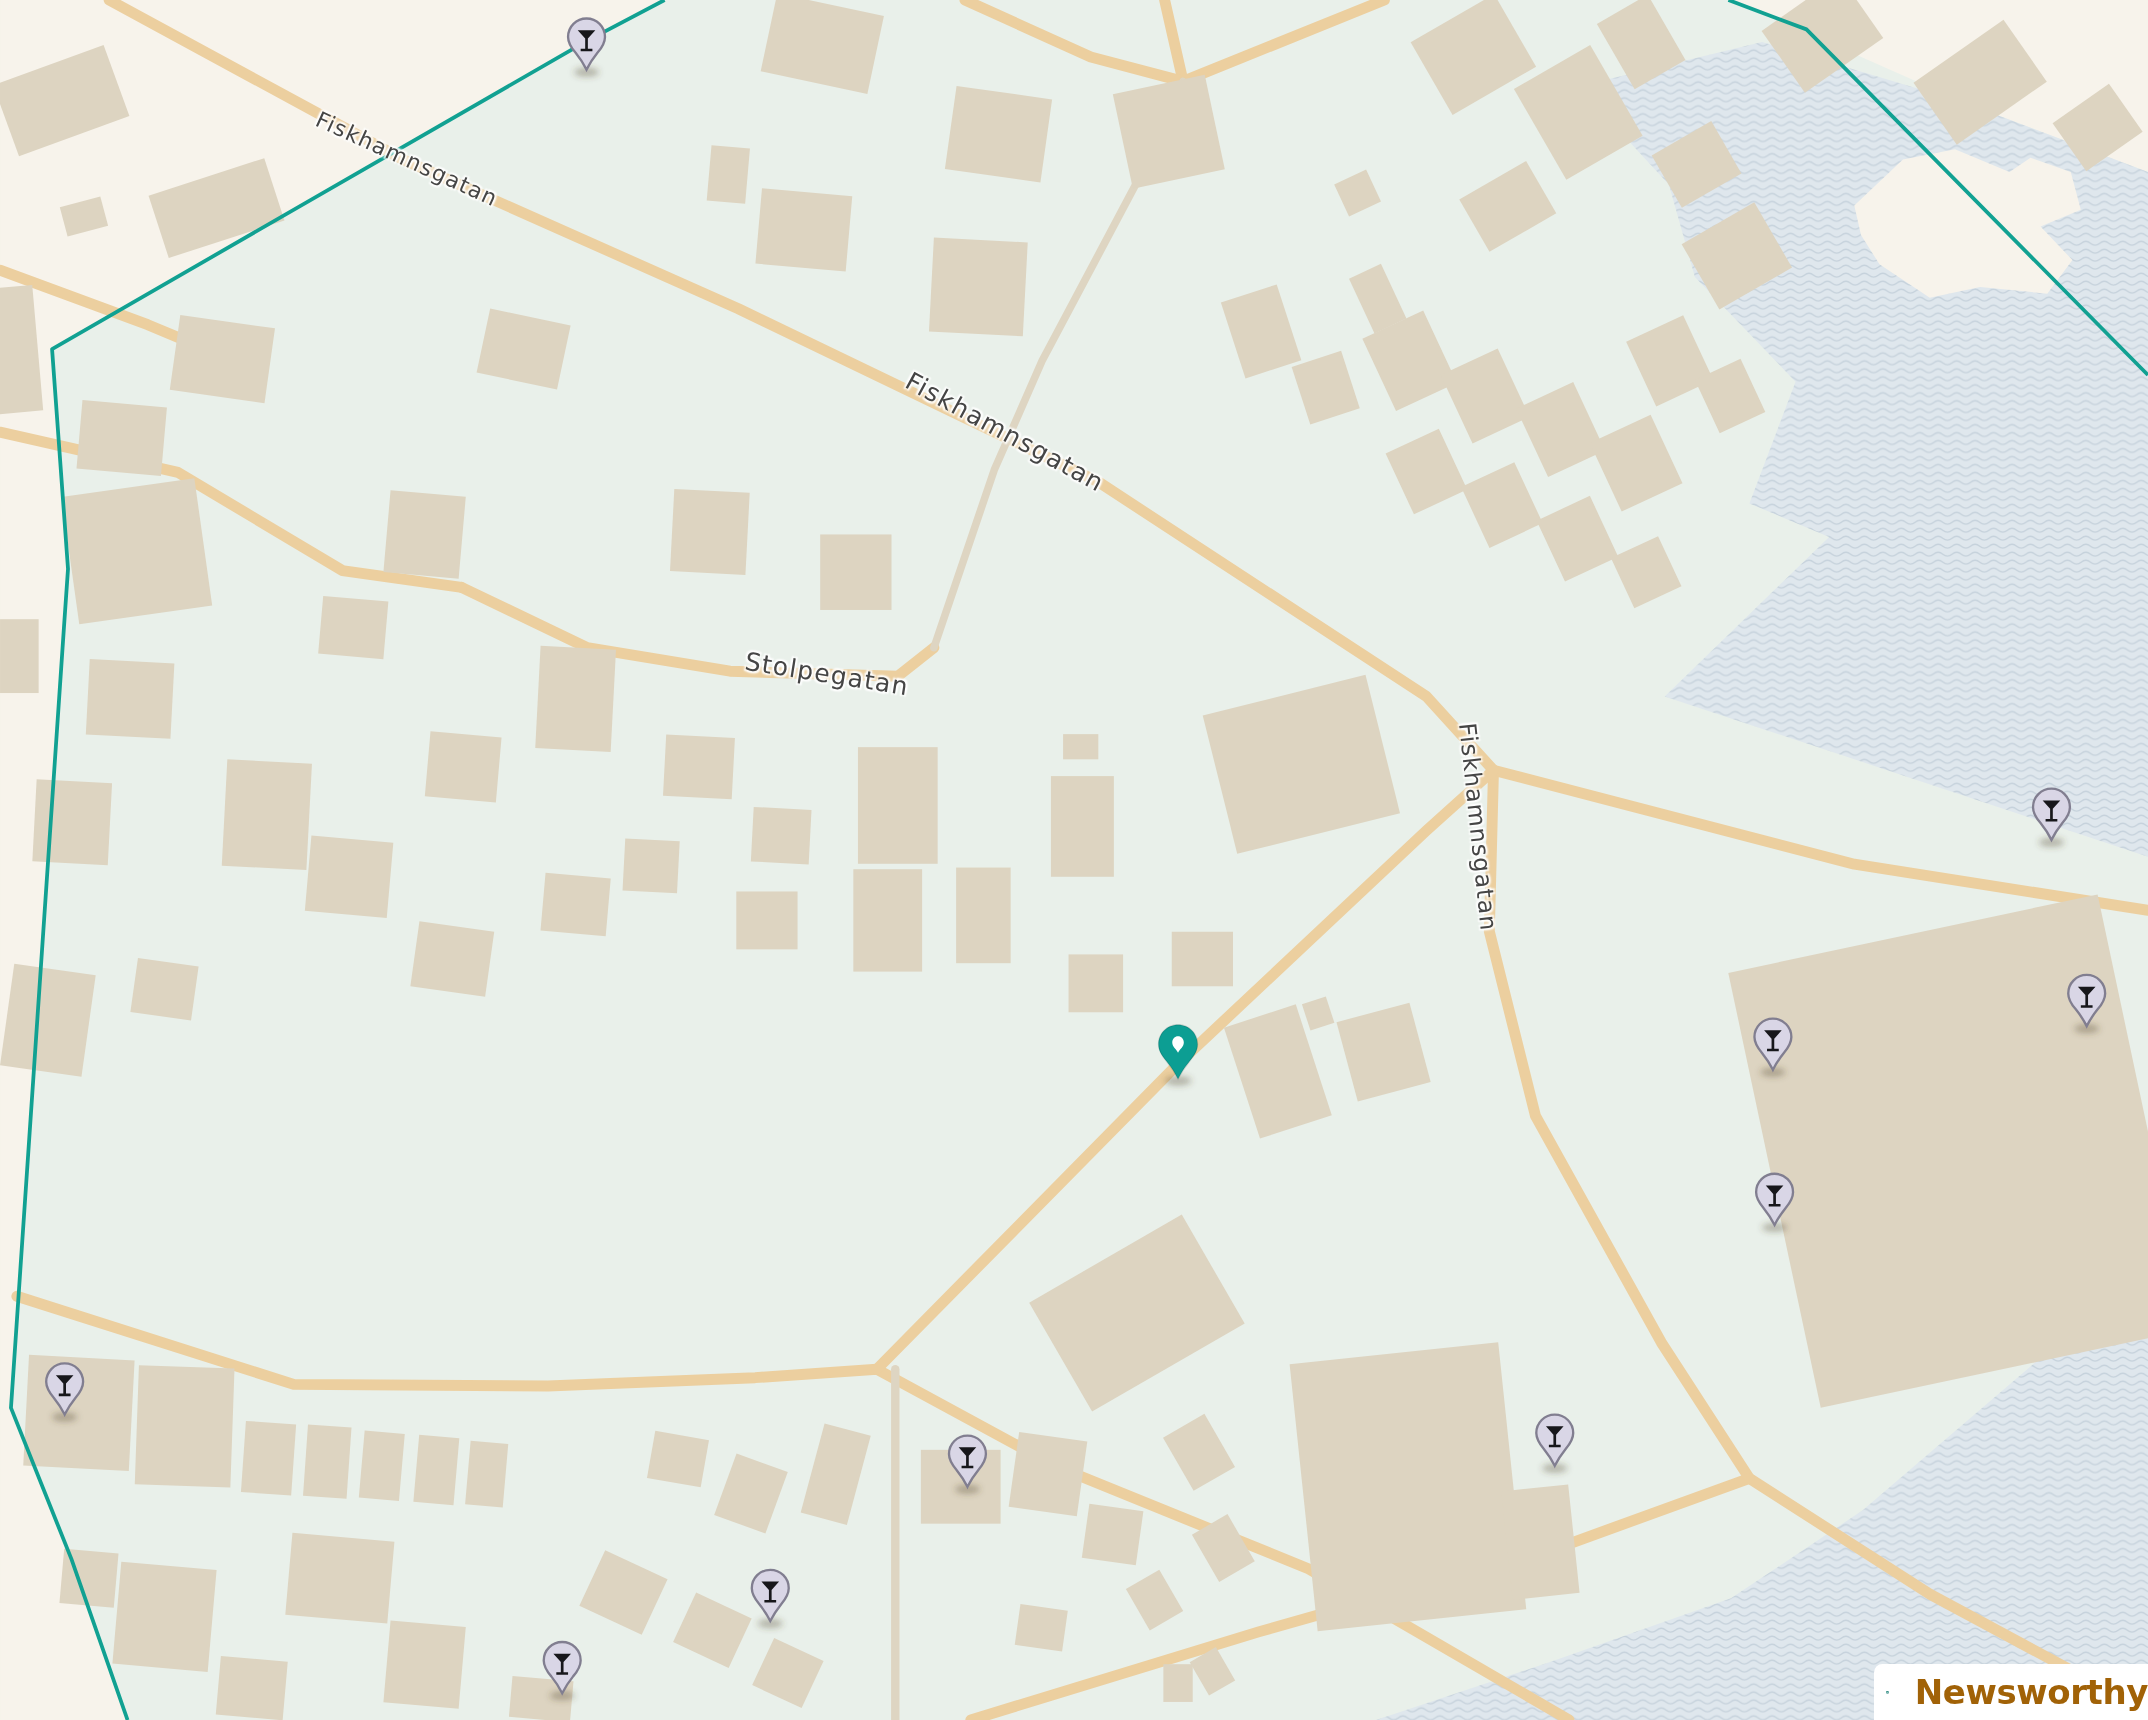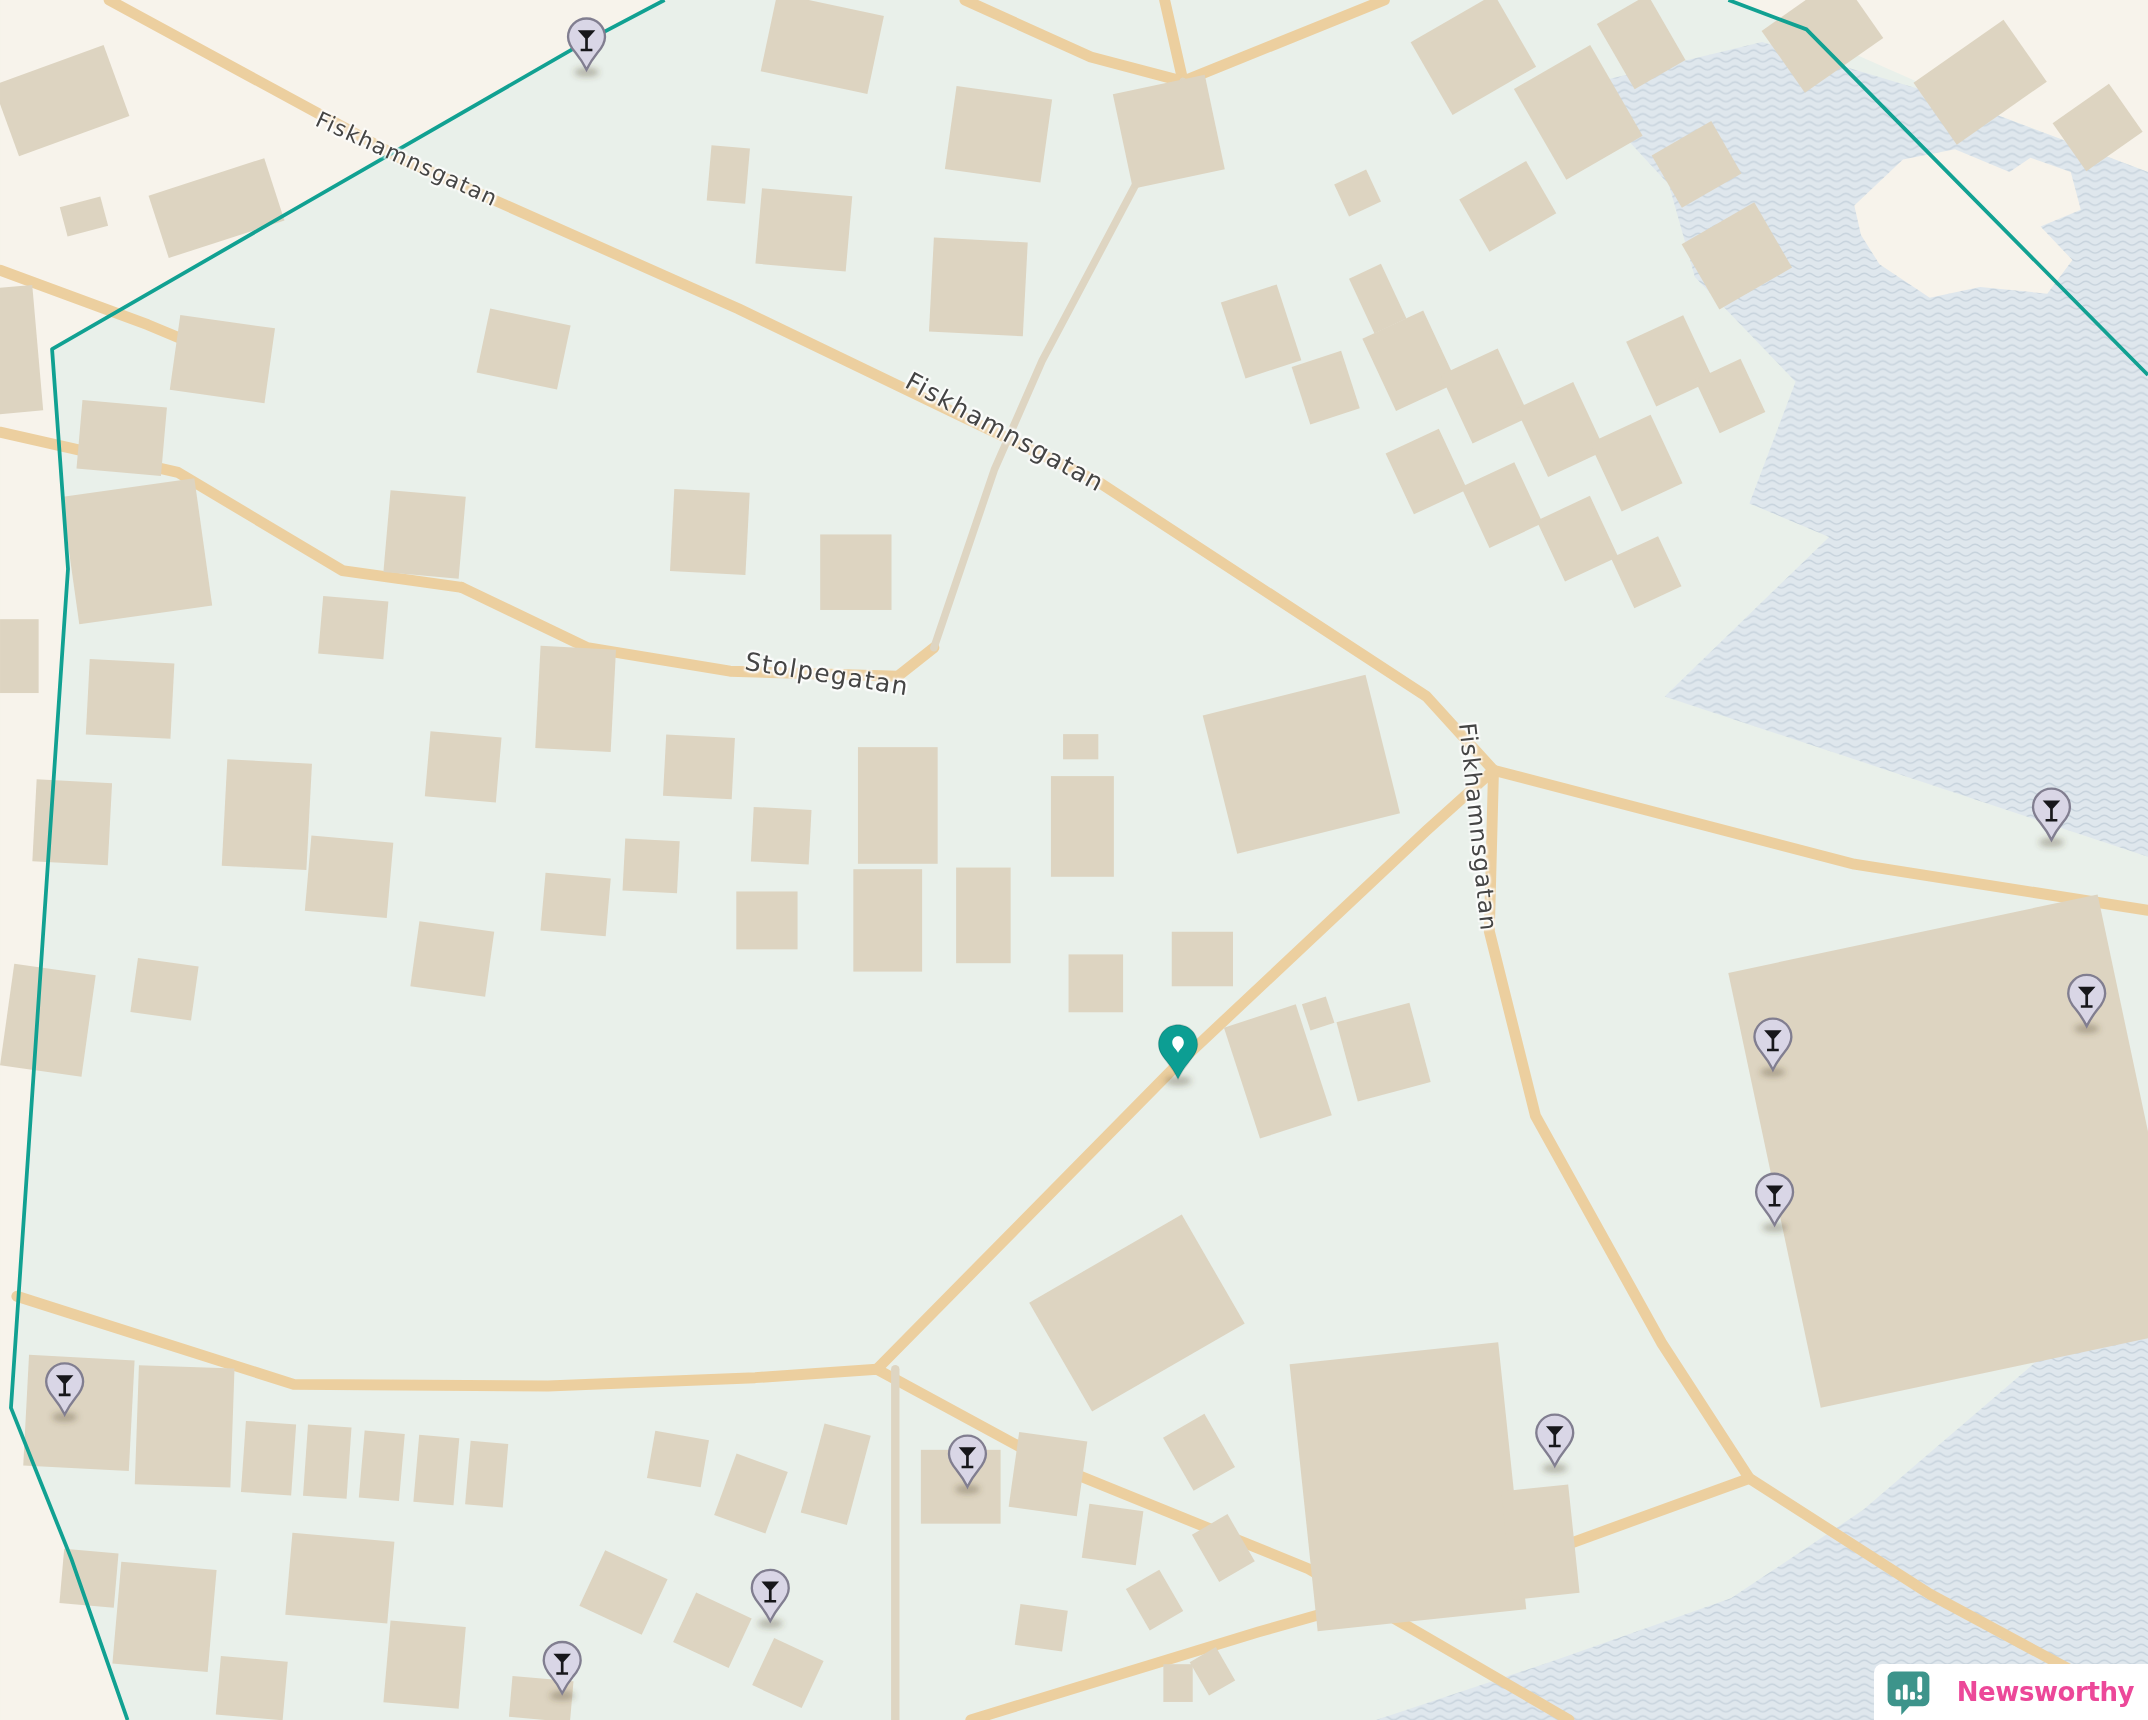--- a/index.html
+++ b/index.html
@@ -6,21 +6,21 @@
     font-family:"DejaVu Sans", sans-serif;background:#e9f0ea;}
   #viewport{position:relative;width:2148px;height:1720px;overflow:hidden;}
   #map-svg{position:absolute;left:0;top:0;width:2148px;height:1720px;display:block;}
   #labels{position:absolute;left:0;top:0;width:100%;height:100%;pointer-events:none;}
   .street-label{position:absolute;color:#454545;font-weight:400;letter-spacing:1.3px;
     white-space:nowrap;
     text-shadow:-1.7px -1.7px 1.7px #fff,1.7px -1.7px 1.7px #fff,-1.7px 1.7px 1.7px #fff,1.7px 1.7px 1.7px #fff,0 0 4.2px #fff;}
   #logo{position:absolute;right:0;bottom:0;width:274px;height:56px;background:#ffffff;
     border-top-left-radius:8.4px;display:flex;align-items:center;gap:11px;padding-left:11.7px;
     box-sizing:border-box;}
-  .logo-text{font-size:26px;font-weight:bold;color:#ec4899;letter-spacing:-0.4px;margin-left:15px;}
+  .logo-text{font-size:34px;font-weight:bold;color:#a16207;letter-spacing:-0.4px;margin-left:15px;}
 </style>
 </head>
 <body>
 
 <div id="viewport">
   <svg id="map-svg" viewBox="0 0 2560 2050">
     <defs>
       <pattern id="waves" width="22" height="9.5" patternUnits="userSpaceOnUse">
         <rect width="22" height="9.5" fill="#dfe7ed"></rect>
         <path d="M-5.5,5 q5.5,-4.6 11,0 t11,0 t11,0" fill="none" stroke="#c6d2dc" stroke-width="1.6"></path>

